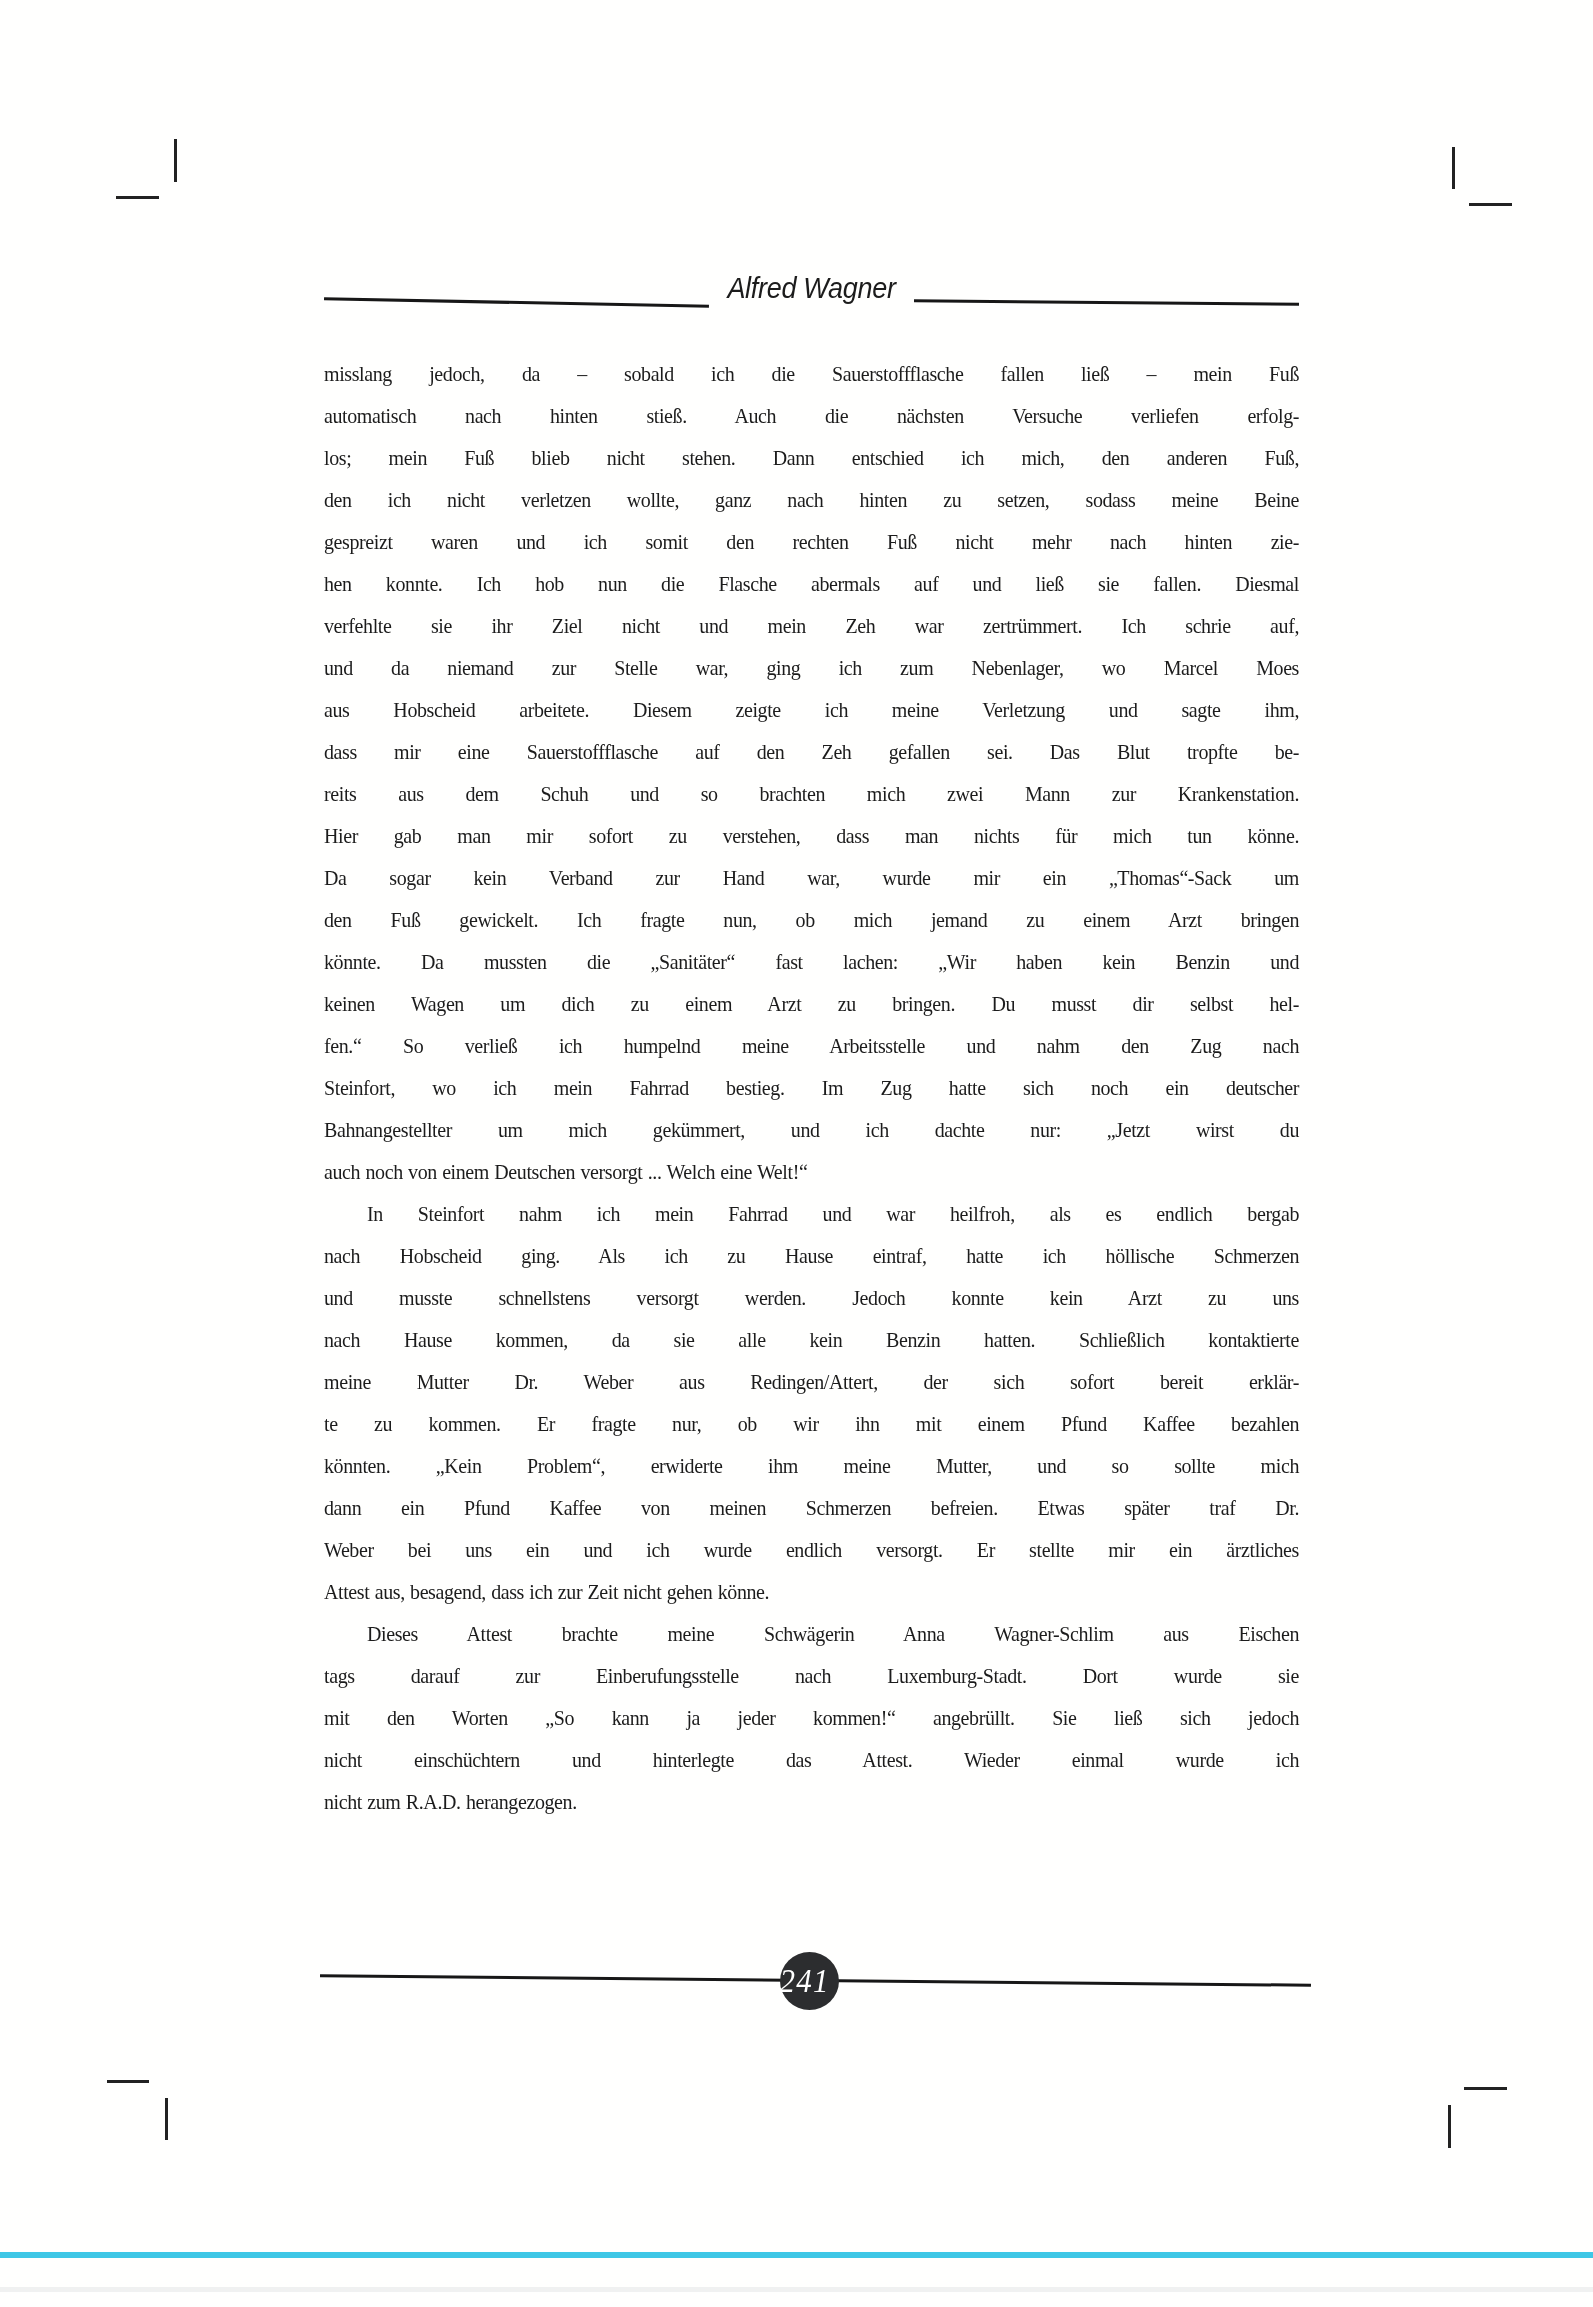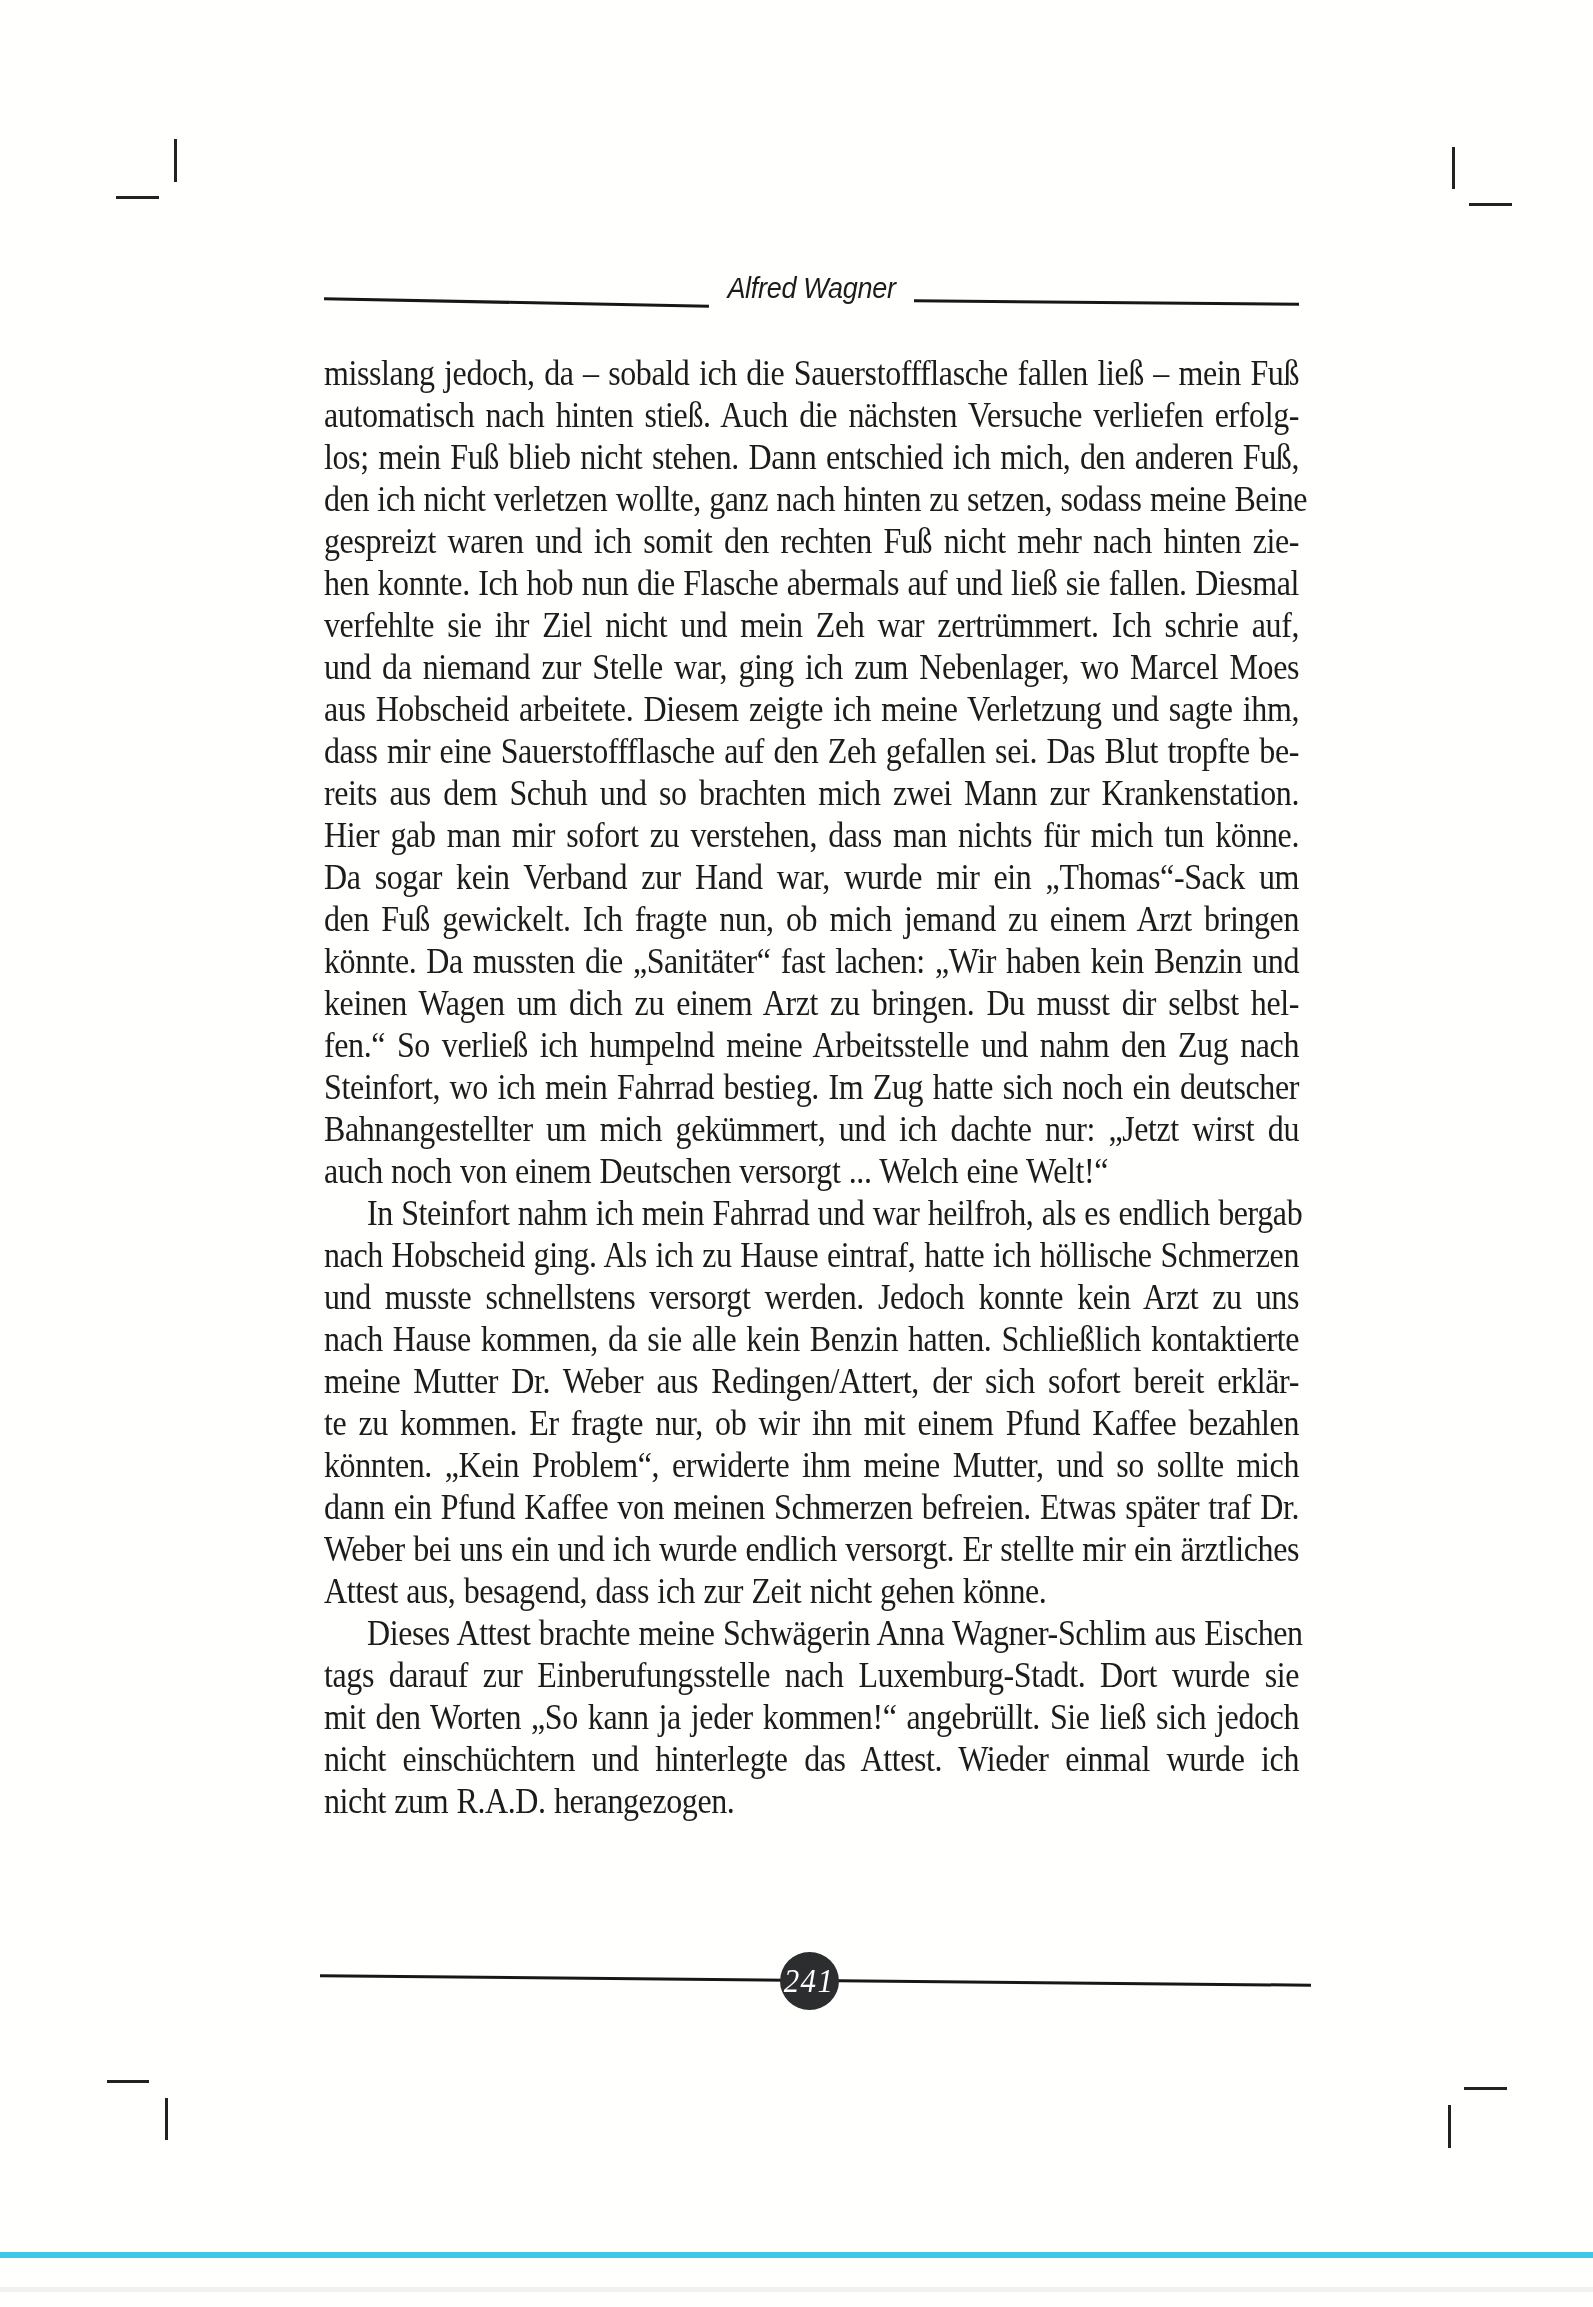--- a/index.html
+++ b/index.html
@@ -42,21 +42,21 @@
     letter-spacing:-0.3px;
   }
 
   
   .body-text {
     position:absolute;
     left:324px;
     top:352px;
     width:975px;
     color:var(--ink, #1c1c1c);
-    font-size:32px;
+    font-size:20px;
   }
   .line {
     height:42px;
     line-height:42px;
     text-align:justify;
     text-align-last:justify;
     letter-spacing:-0.4px;
     word-spacing:0.7px;
     transform:scaleY(1.1);
     white-space:nowrap;
@@ -84,21 +84,21 @@
     position:absolute;
     left:489px;
     top:3.9px;
     width:59px;
     height:58px;
     margin-left:-29.5px;
     background:var(--badge, #2c2d2f);
     border-radius:50%;
     display:flex;
     align-items:center;
-    justify-content:center;
+    justify-content:flex-start;
   }
   .page-num {
     color:var(--badge-text, #ffffff);
     font-family:"Liberation Serif", serif;
     font-style:italic;
     font-size:31px;
     letter-spacing:1.3px;
     transform:scaleY(1.08);
   }
 

